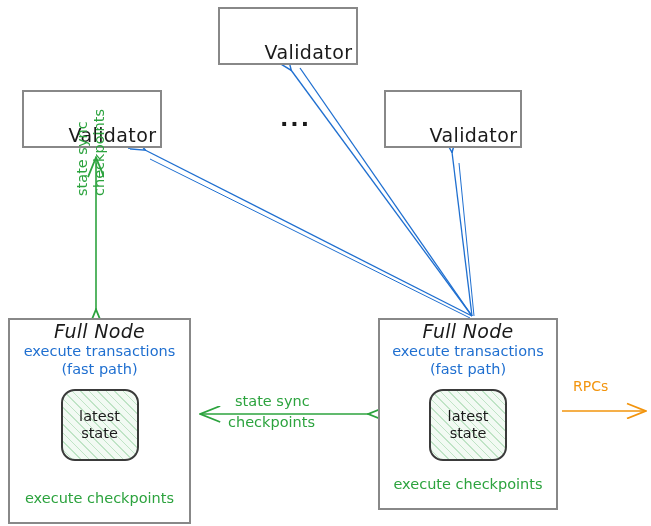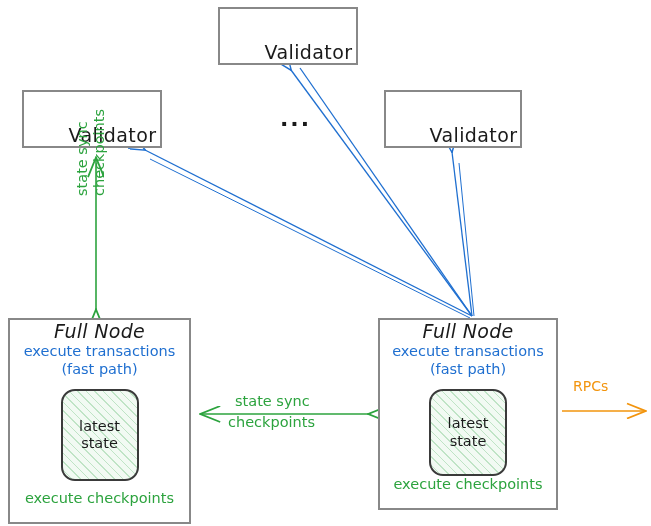--- a/index.html
+++ b/index.html
@@ -60,21 +60,21 @@
     font-family: "DejaVu Sans", sans-serif;
     font-size: 14.5px;
     color: #2ca33e;
     text-align: left;
     margin-top: auto;
     margin-bottom: 16px;
   }
   .state-box {
     box-sizing: border-box;
     width: 78px;
-    height: 92px;
+    height: 72px;
     border: 2px solid #3a3a3a;
     border-radius: 14px;
     margin-top: 11px;
     display: flex;
     flex-direction: column;
     align-items: center;
     justify-content: center;
     background-color: #f2faf3;
     background-image: repeating-linear-gradient(
       45deg,

